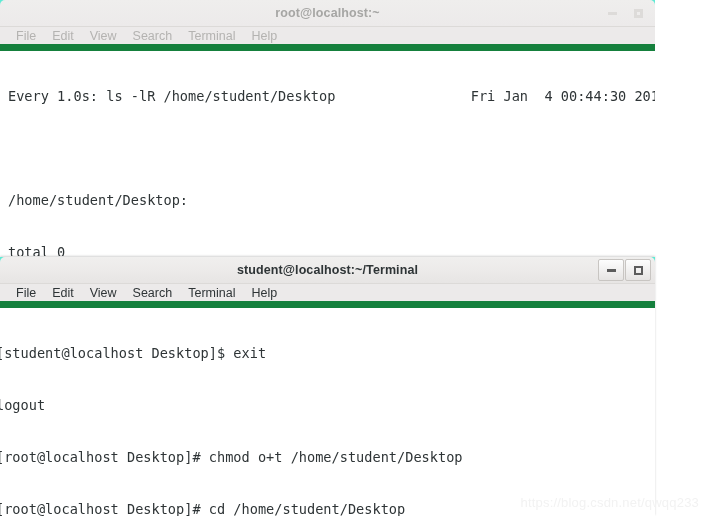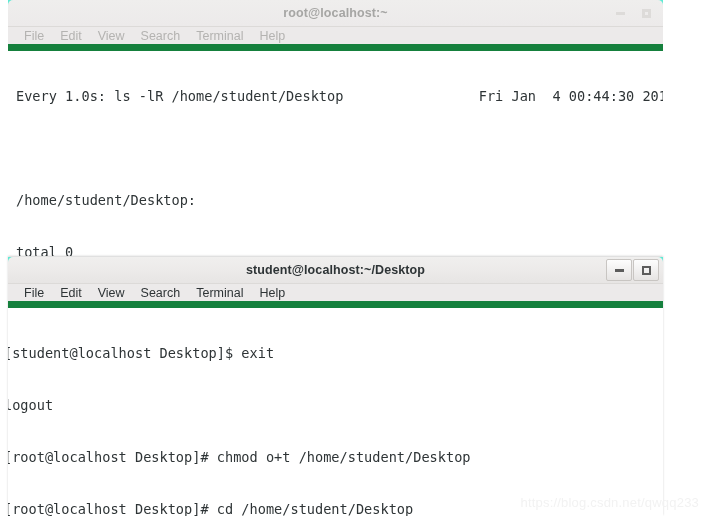--- a/index.html
+++ b/index.html
@@ -11,21 +11,21 @@
     width: 707px;
     height: 516px;
     position: relative;
     overflow: hidden;
     font-family: "Liberation Sans", sans-serif;
   }
 
   
   .window {
     position: absolute;
-    left: 8px;
+    left: 0;
     width: 655px;
     background: #5eead4;
     box-sizing: border-box;
   }
 
   .titlebar {
     position: relative;
     height: 26px;
     background: linear-gradient(to bottom, #f0efee 0%, #eceae9 55%, #e7e5e4 100%);
     border-bottom: 1px solid #dcdad8;
@@ -214,21 +214,21 @@
     
     
     
   </div>
 
 </div>
 
 <div class="window" id="window-bottom">
 
   <div class="titlebar active">
-    <span class="title-text">student@localhost:~/Desktop</span>
+    <span class="title-text">student@localhost:~/Terminal</span>
     <div class="win-buttons">
       <div class="win-btn">
         <span class="glyph-min"></span>
       </div>
       <div class="win-btn">
         <span class="glyph-max"></span>
       </div>
     </div>
   </div>
 

